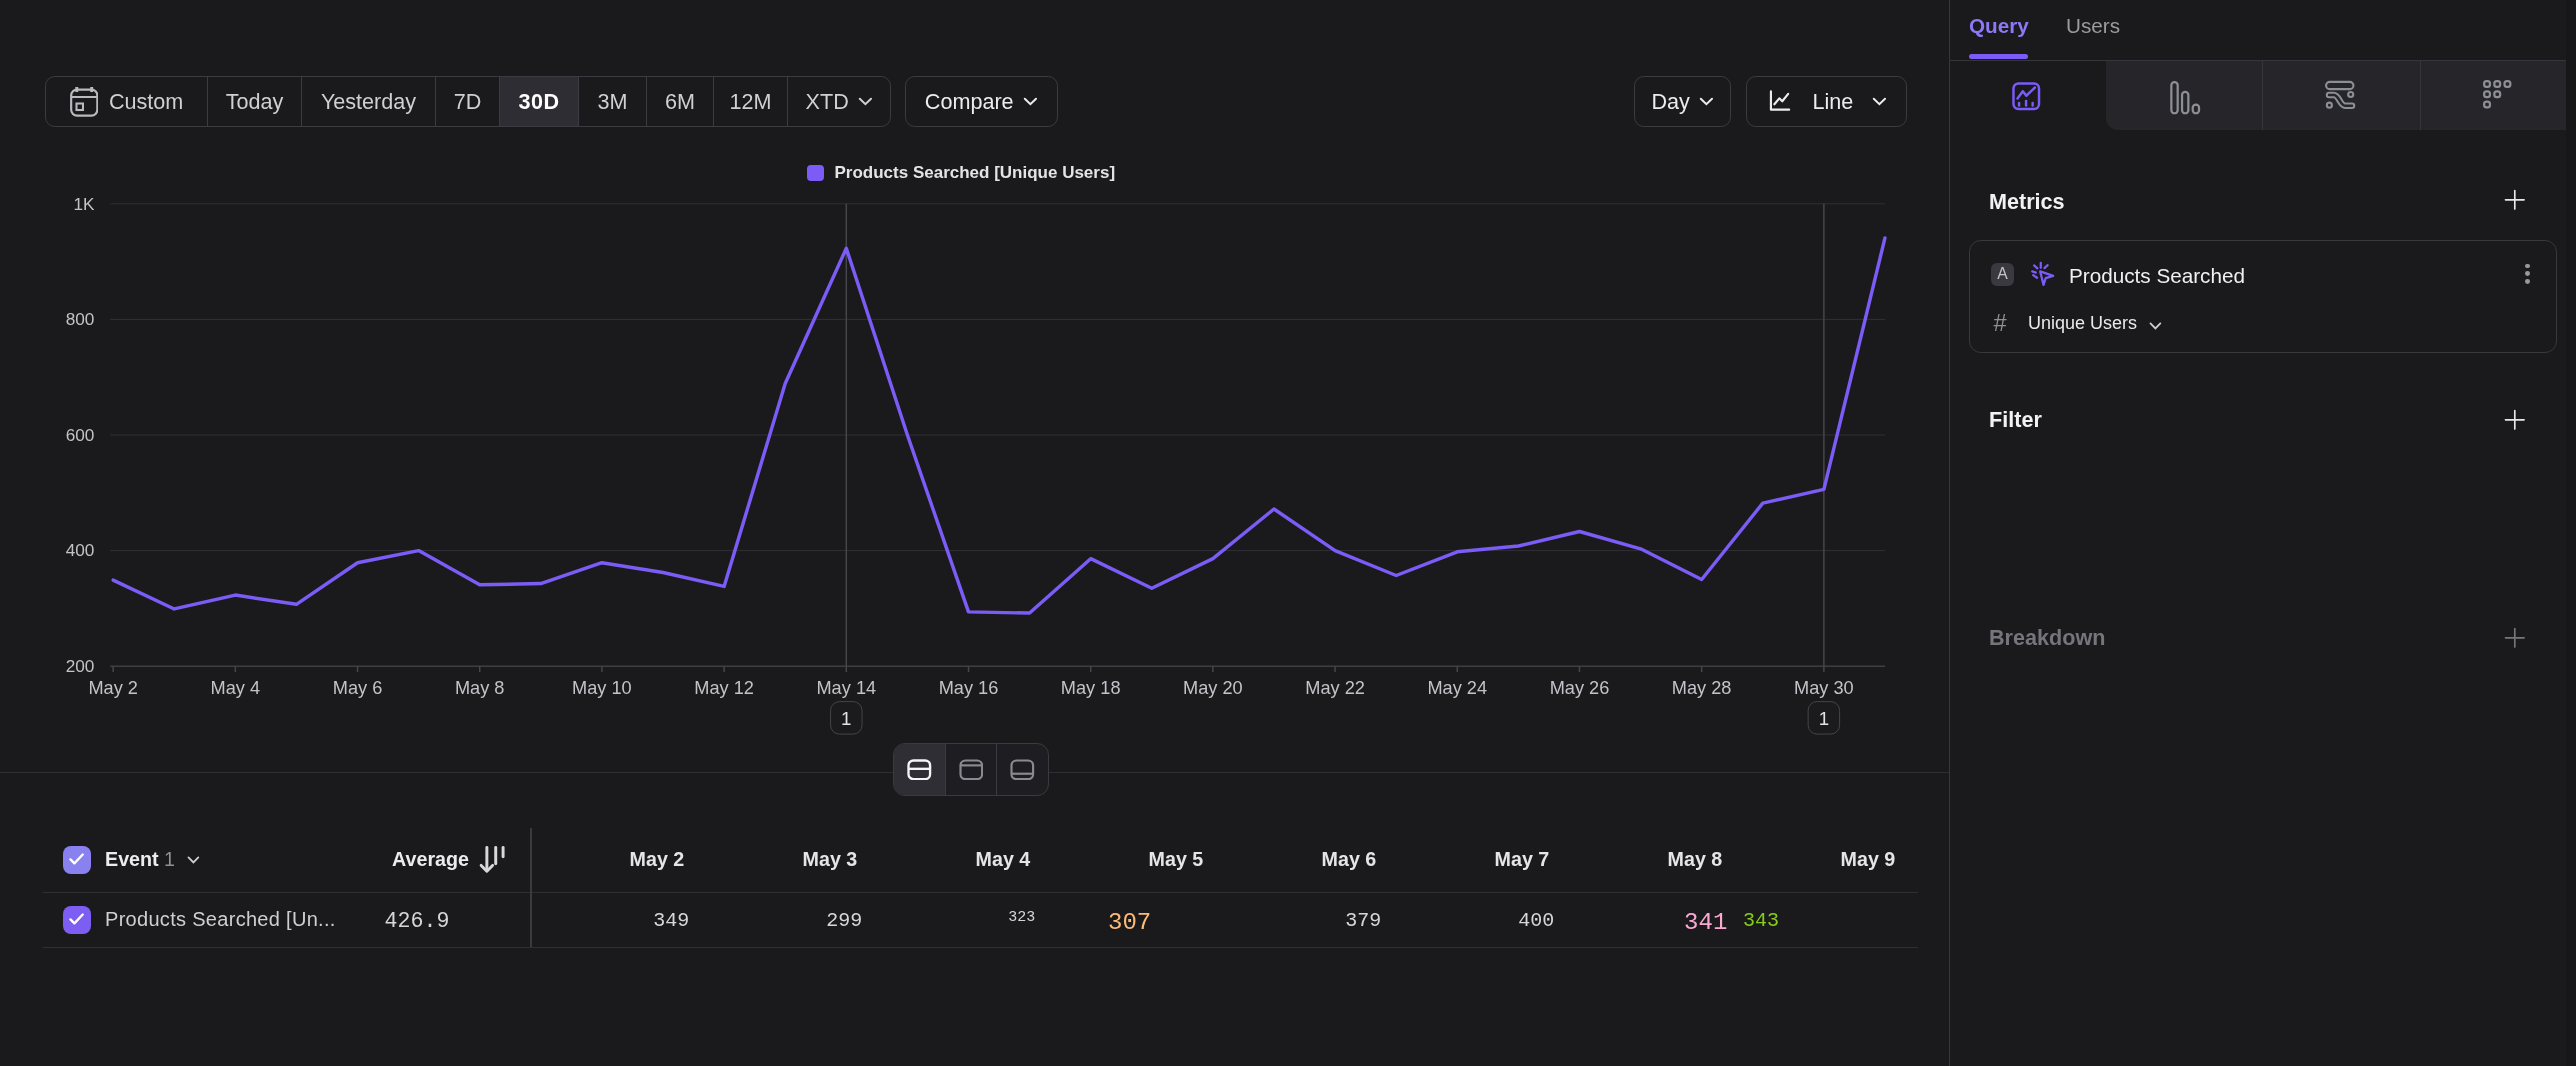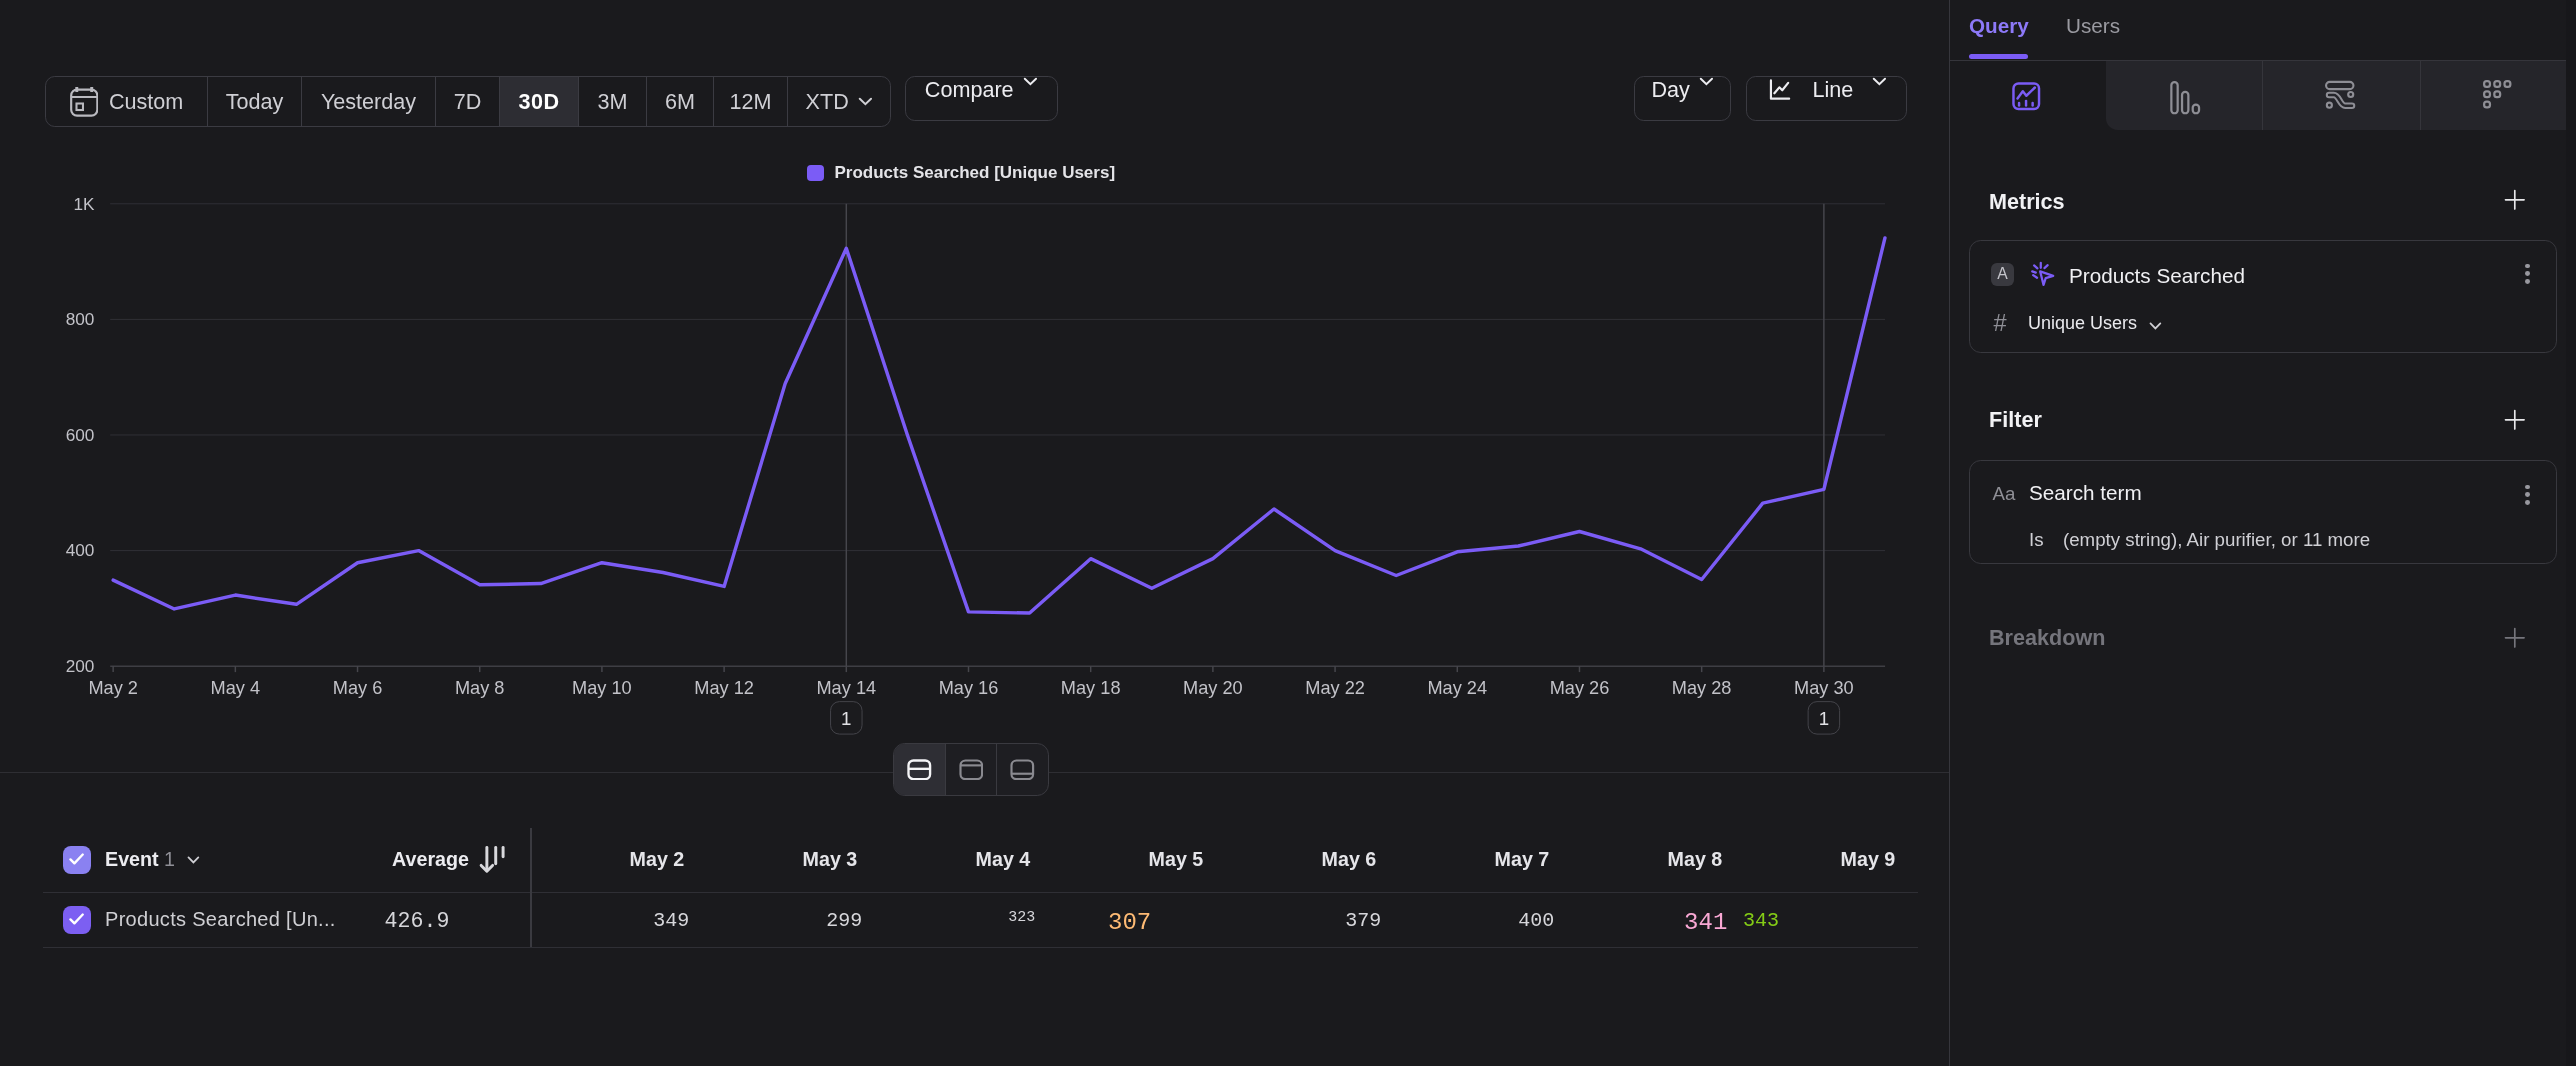--- a/index.html
+++ b/index.html
@@ -1,20 +1,20 @@
 <!DOCTYPE html>
 <html><head>
 <meta charset="utf-8">
 <style>
   * { margin:0; padding:0; box-sizing:border-box; -webkit-font-smoothing:antialiased; }
   html,body { width:2576px; height:1067px; background:#1a1a1d; overflow:hidden;
     font-family:"Liberation Sans", sans-serif; }
   .abs { position:absolute; }
-  .btn { position:absolute; height:45px; border:1px solid #3b3b42; border-radius:9.8px;
-    display:flex; align-items:flex-start; justify-content:center; color:#ececf0; font-size:21.6px; }
+  .btn { position:absolute; height:51px; border:1px solid #3b3b42; border-radius:9.8px;
+    display:flex; align-items:center; justify-content:center; color:#ececf0; font-size:21.6px; }
   .seg { position:absolute; left:45px; top:76px; height:51px; border:1px solid #3b3b42;
     border-radius:9.8px; display:flex; overflow:hidden; }
   .seg > div { display:flex; align-items:center; justify-content:center; font-size:21.6px;
     color:#cfcfd4; border-right:1px solid #3b3b42; }
   .seg > div:last-child { border-right:none; }
   .chev { display:inline-block; }
   .hdr { position:absolute; font-size:21.6px; font-weight:bold; color:#f2f2f4;text-align:right; }
   .card { position:absolute; left:1969px; width:588px; border:1px solid #38383e; border-radius:11.8px; }
   .kebab { position:absolute; left:555px; width:5.9px; }
   .kebab i { display:block; width:4.9px; height:4.9px; border-radius:50%; background:#98989f; margin-bottom:3px; }
@@ -285,31 +285,20 @@
   <svg class="abs" style="left:179px;top:81px" width="12.8" height="7.9" viewBox="0 0 13 8" fill="none" stroke="#cfcfd4" stroke-width="1.8" stroke-linecap="round">
         <path d="M1.5 1.5 L6.5 6.5 L11.5 1.5"></path>
       </svg>
 </div>
 
 <div class="hdr" style="left:1989px;top:407px">Filter</div>
 <svg class="abs" style="left:2504px;top:409px" width="21.6" height="21.6" viewBox="0 0 22 22" stroke="#e8e8ea" stroke-width="1.7" stroke-linecap="round">
       <path d="M11 1.5 L11 20.5 M1.5 11 L20.5 11"></path>
     </svg>
 
-<div class="card" style="top:460px;height:104px">
-  <div class="abs" style="left:22.6px;top:21.6px;font-size:18.7px;color:#8f8f96">Aa</div>
-  <div class="abs" style="left:59px;top:19.7px;font-size:20.7px;color:#f0f0f3">Search term</div>
-  <div class="kebab" style="top:23.6px">
-        <i></i>
-        <i></i>
-        <i></i>
-      </div>
-  <div class="abs" style="left:59px;top:68px;font-size:18.7px;color:#d0d0d5">Is</div>
-  <div class="abs" style="left:93px;top:68px;font-size:18.7px;color:#d0d0d5">(empty string), Air purifier, or 11 more</div>
-</div>
 
 <div class="hdr" style="left:1989px;top:625px;color:#75757c">Breakdown</div>
 <svg class="abs" style="left:2504px;top:627px" width="21.6" height="21.6" viewBox="0 0 22 22" stroke="#75757c" stroke-width="1.7" stroke-linecap="round">
       <path d="M11 1.5 L11 20.5 M1.5 11 L20.5 11"></path>
     </svg>
 
 </div>
 
 
 </body></html>

